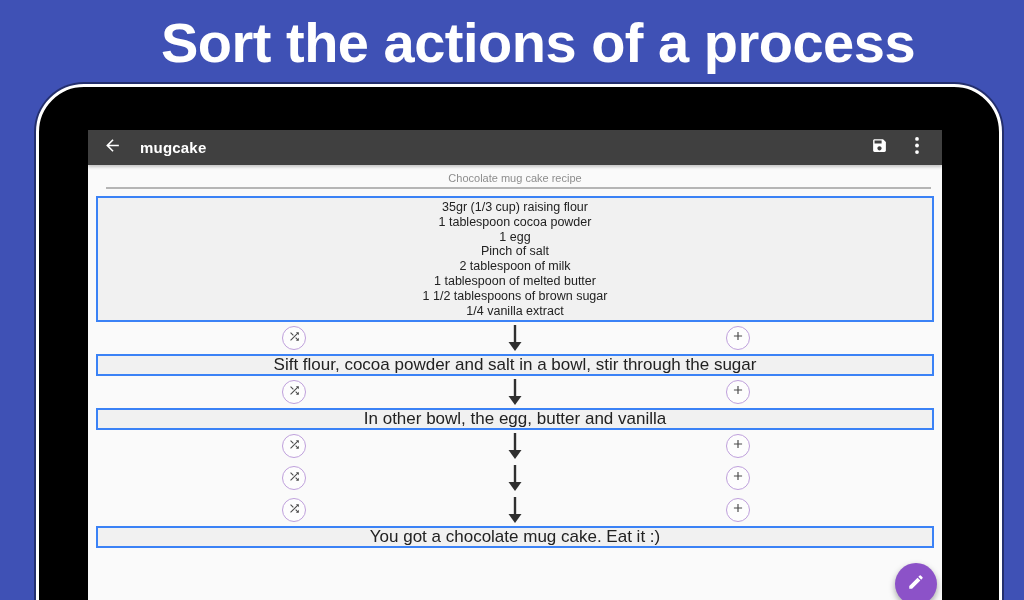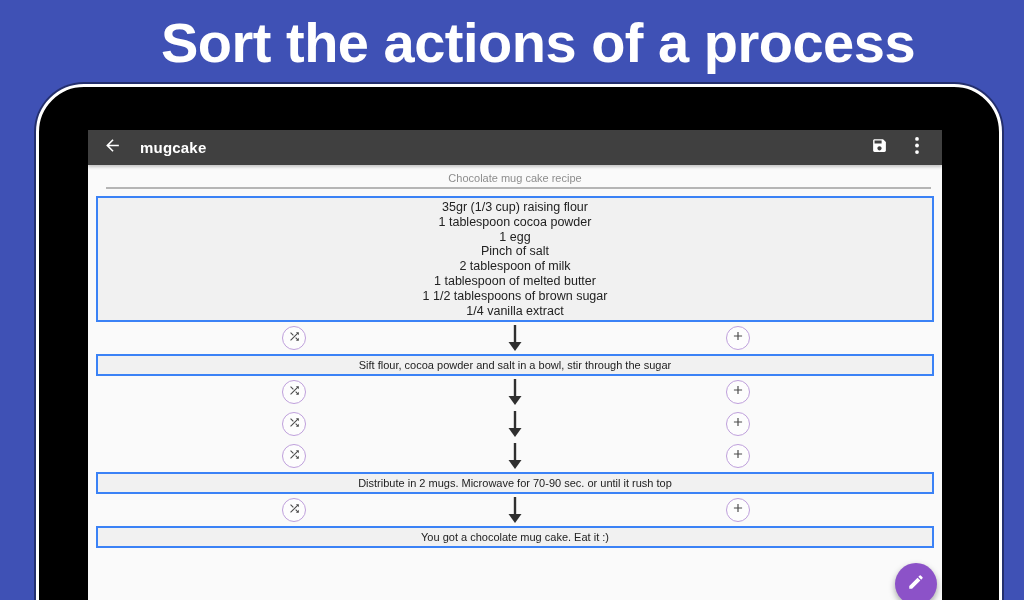--- a/index.html
+++ b/index.html
@@ -44,21 +44,21 @@
   .doc-title {
     margin-top:7px; height:14px; text-align:center;
     color:#8d8d8d; font-size:11px;
   }
   .doc-underline { height:2px; background:#b5b5b5; margin:1px 11px 0 18px; }
   .step-box {
     margin:0 8px; background:#f1f1f1; border:2px solid #3b82f6;
     text-align:center; color:#222; white-space:pre-line;
   }
   .step-box.large { margin-top:7px; font-size:12.5px; line-height:14.8px; padding:2px 10px; }
-  .step-box.small { height:22px; font-size:11px; line-height:18px; overflow:hidden; }
+  .step-box.small { height:22px; font-size:17px; line-height:18px; overflow:hidden; }
   .connector { position:relative; height:32px; }
   .circle-btn {
     position:absolute; top:4px; width:24px; height:24px; border-radius:50%;
     background:#fdfdfd; border:1.5px solid #BFA0DC;
     display:flex; align-items:center; justify-content:center; cursor:pointer;
   }
   .circle-btn.swap { left:194px; }
   .circle-btn.add { left:638px; }
   .flow-arrow { position:absolute; left:50%; top:2px; transform:translateX(-50%); }
   
@@ -151,57 +151,57 @@
               <line x1="8" y1="1" x2="8" y2="19" stroke="#2f2f2f" stroke-width="2.4"></line>
               <polygon points="1.5,18 14.5,18 8,27" fill="#2f2f2f"></polygon>
             </svg></span>
         <div class="circle-btn add">
             <span><svg width="14" height="14" viewBox="0 0 24 24">
                 <path fill="#4a4a4a" d="M19 13h-6v6h-2v-6H5v-2h6V5h2v6h6v2z"></path>
               </svg></span>
           </div>
       </div>
 
-
-      <div class="connector">
-        <div class="circle-btn swap">
-            <span><svg width="13" height="13" viewBox="0 0 24 24">
-                <path fill="#4a4a4a" d="M10.59 9.17L5.41 4 4 5.41l5.17 5.17 1.42-1.41zM14.5 4l2.04 2.04L4 18.59 5.41 20 17.96 7.46 20 9.5V4h-5.5zm.33 9.41l-1.41 1.41 3.13 3.13L14.5 20H20v-5.5l-2.04 2.04-3.13-3.13z"></path>
-              </svg></span>
-          </div>
-        <span class="flow-arrow"><svg width="16" height="28" viewBox="0 0 16 28">
-              <line x1="8" y1="1" x2="8" y2="19" stroke="#2f2f2f" stroke-width="2.4"></line>
-              <polygon points="1.5,18 14.5,18 8,27" fill="#2f2f2f"></polygon>
-            </svg></span>
-        <div class="circle-btn add">
-            <span><svg width="14" height="14" viewBox="0 0 24 24">
-                <path fill="#4a4a4a" d="M19 13h-6v6h-2v-6H5v-2h6V5h2v6h6v2z"></path>
-              </svg></span>
-          </div>
-      </div>
-
-
-      <div class="connector">
-        <div class="circle-btn swap">
-            <span><svg width="13" height="13" viewBox="0 0 24 24">
-                <path fill="#4a4a4a" d="M10.59 9.17L5.41 4 4 5.41l5.17 5.17 1.42-1.41zM14.5 4l2.04 2.04L4 18.59 5.41 20 17.96 7.46 20 9.5V4h-5.5zm.33 9.41l-1.41 1.41 3.13 3.13L14.5 20H20v-5.5l-2.04 2.04-3.13-3.13z"></path>
-              </svg></span>
-          </div>
-        <span class="flow-arrow"><svg width="16" height="28" viewBox="0 0 16 28">
-              <line x1="8" y1="1" x2="8" y2="19" stroke="#2f2f2f" stroke-width="2.4"></line>
-              <polygon points="1.5,18 14.5,18 8,27" fill="#2f2f2f"></polygon>
-            </svg></span>
-        <div class="circle-btn add">
-            <span><svg width="14" height="14" viewBox="0 0 24 24">
-                <path fill="#4a4a4a" d="M19 13h-6v6h-2v-6H5v-2h6V5h2v6h6v2z"></path>
-              </svg></span>
-          </div>
-      </div>
-
-      <div class="step-box small">Distribute in 2 mugs. Microwave for 70-90 sec. or until it rush top</div>
+      <div class="step-box small">In other bowl, the egg, butter and vanilla</div>
+
+      <div class="connector">
+        <div class="circle-btn swap">
+            <span><svg width="13" height="13" viewBox="0 0 24 24">
+                <path fill="#4a4a4a" d="M10.59 9.17L5.41 4 4 5.41l5.17 5.17 1.42-1.41zM14.5 4l2.04 2.04L4 18.59 5.41 20 17.96 7.46 20 9.5V4h-5.5zm.33 9.41l-1.41 1.41 3.13 3.13L14.5 20H20v-5.5l-2.04 2.04-3.13-3.13z"></path>
+              </svg></span>
+          </div>
+        <span class="flow-arrow"><svg width="16" height="28" viewBox="0 0 16 28">
+              <line x1="8" y1="1" x2="8" y2="19" stroke="#2f2f2f" stroke-width="2.4"></line>
+              <polygon points="1.5,18 14.5,18 8,27" fill="#2f2f2f"></polygon>
+            </svg></span>
+        <div class="circle-btn add">
+            <span><svg width="14" height="14" viewBox="0 0 24 24">
+                <path fill="#4a4a4a" d="M19 13h-6v6h-2v-6H5v-2h6V5h2v6h6v2z"></path>
+              </svg></span>
+          </div>
+      </div>
+
+
+      <div class="connector">
+        <div class="circle-btn swap">
+            <span><svg width="13" height="13" viewBox="0 0 24 24">
+                <path fill="#4a4a4a" d="M10.59 9.17L5.41 4 4 5.41l5.17 5.17 1.42-1.41zM14.5 4l2.04 2.04L4 18.59 5.41 20 17.96 7.46 20 9.5V4h-5.5zm.33 9.41l-1.41 1.41 3.13 3.13L14.5 20H20v-5.5l-2.04 2.04-3.13-3.13z"></path>
+              </svg></span>
+          </div>
+        <span class="flow-arrow"><svg width="16" height="28" viewBox="0 0 16 28">
+              <line x1="8" y1="1" x2="8" y2="19" stroke="#2f2f2f" stroke-width="2.4"></line>
+              <polygon points="1.5,18 14.5,18 8,27" fill="#2f2f2f"></polygon>
+            </svg></span>
+        <div class="circle-btn add">
+            <span><svg width="14" height="14" viewBox="0 0 24 24">
+                <path fill="#4a4a4a" d="M19 13h-6v6h-2v-6H5v-2h6V5h2v6h6v2z"></path>
+              </svg></span>
+          </div>
+      </div>
+
 
       <div class="connector">
         <div class="circle-btn swap">
             <span><svg width="13" height="13" viewBox="0 0 24 24">
                 <path fill="#4a4a4a" d="M10.59 9.17L5.41 4 4 5.41l5.17 5.17 1.42-1.41zM14.5 4l2.04 2.04L4 18.59 5.41 20 17.96 7.46 20 9.5V4h-5.5zm.33 9.41l-1.41 1.41 3.13 3.13L14.5 20H20v-5.5l-2.04 2.04-3.13-3.13z"></path>
               </svg></span>
           </div>
         <span class="flow-arrow"><svg width="16" height="28" viewBox="0 0 16 28">
               <line x1="8" y1="1" x2="8" y2="19" stroke="#2f2f2f" stroke-width="2.4"></line>
               <polygon points="1.5,18 14.5,18 8,27" fill="#2f2f2f"></polygon>

